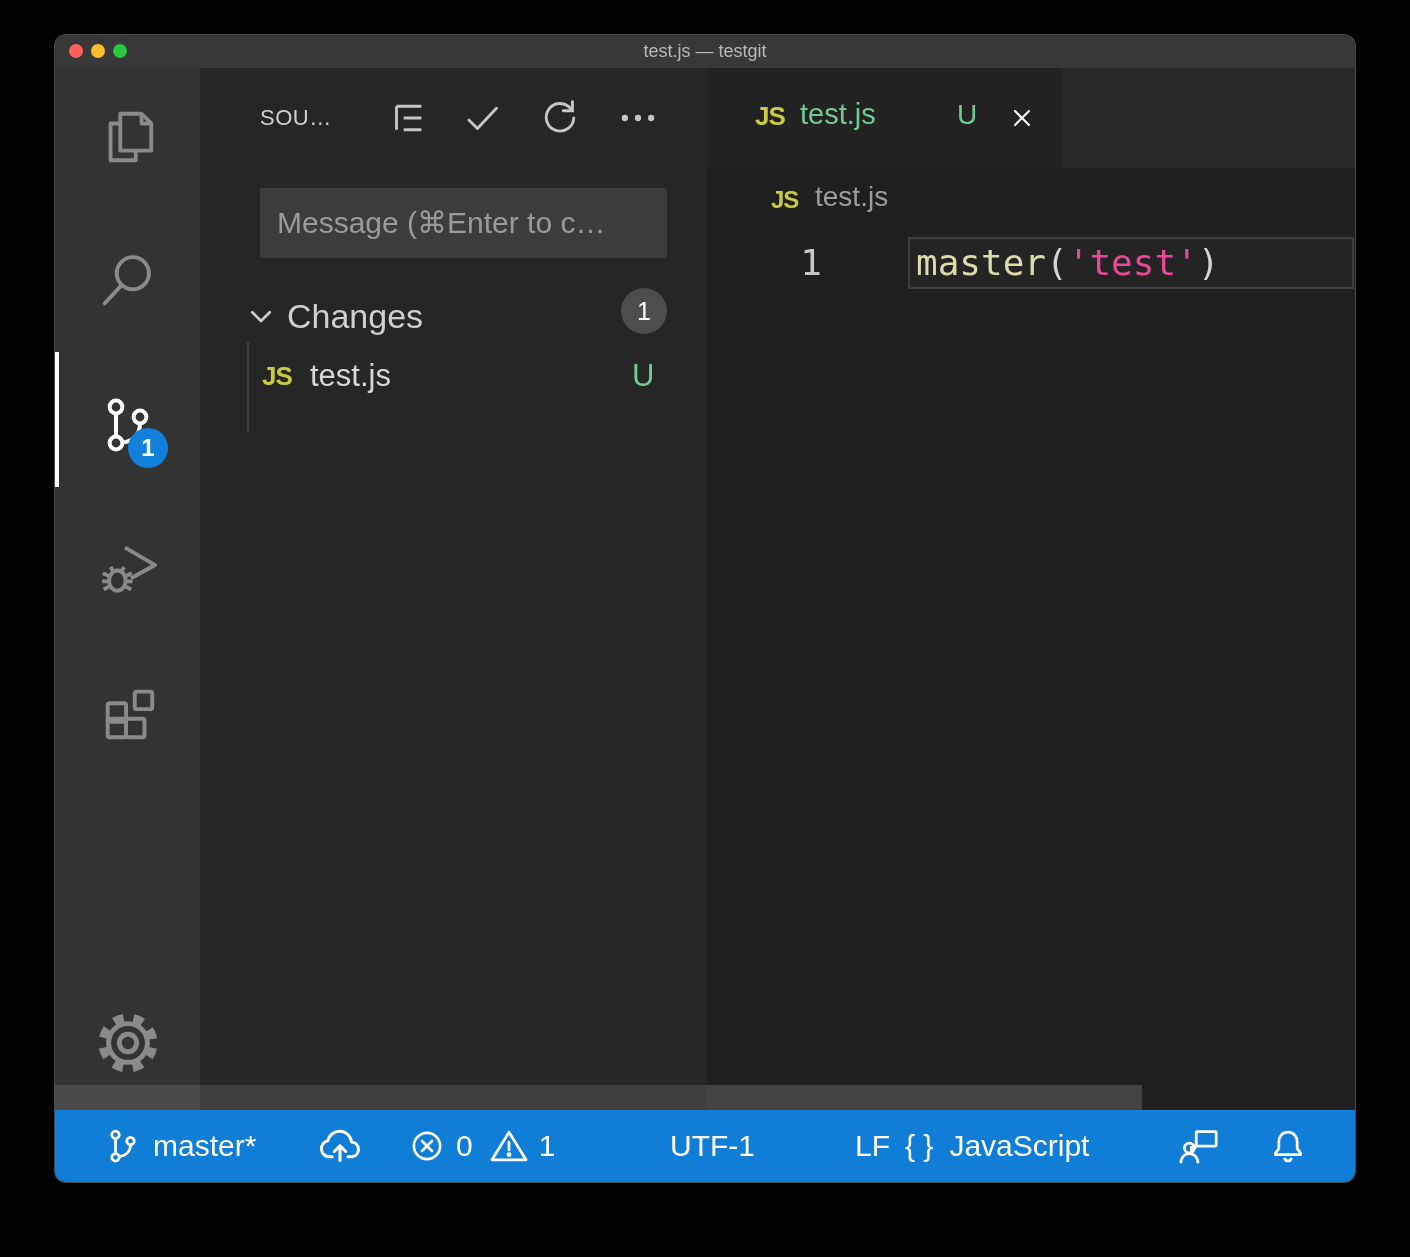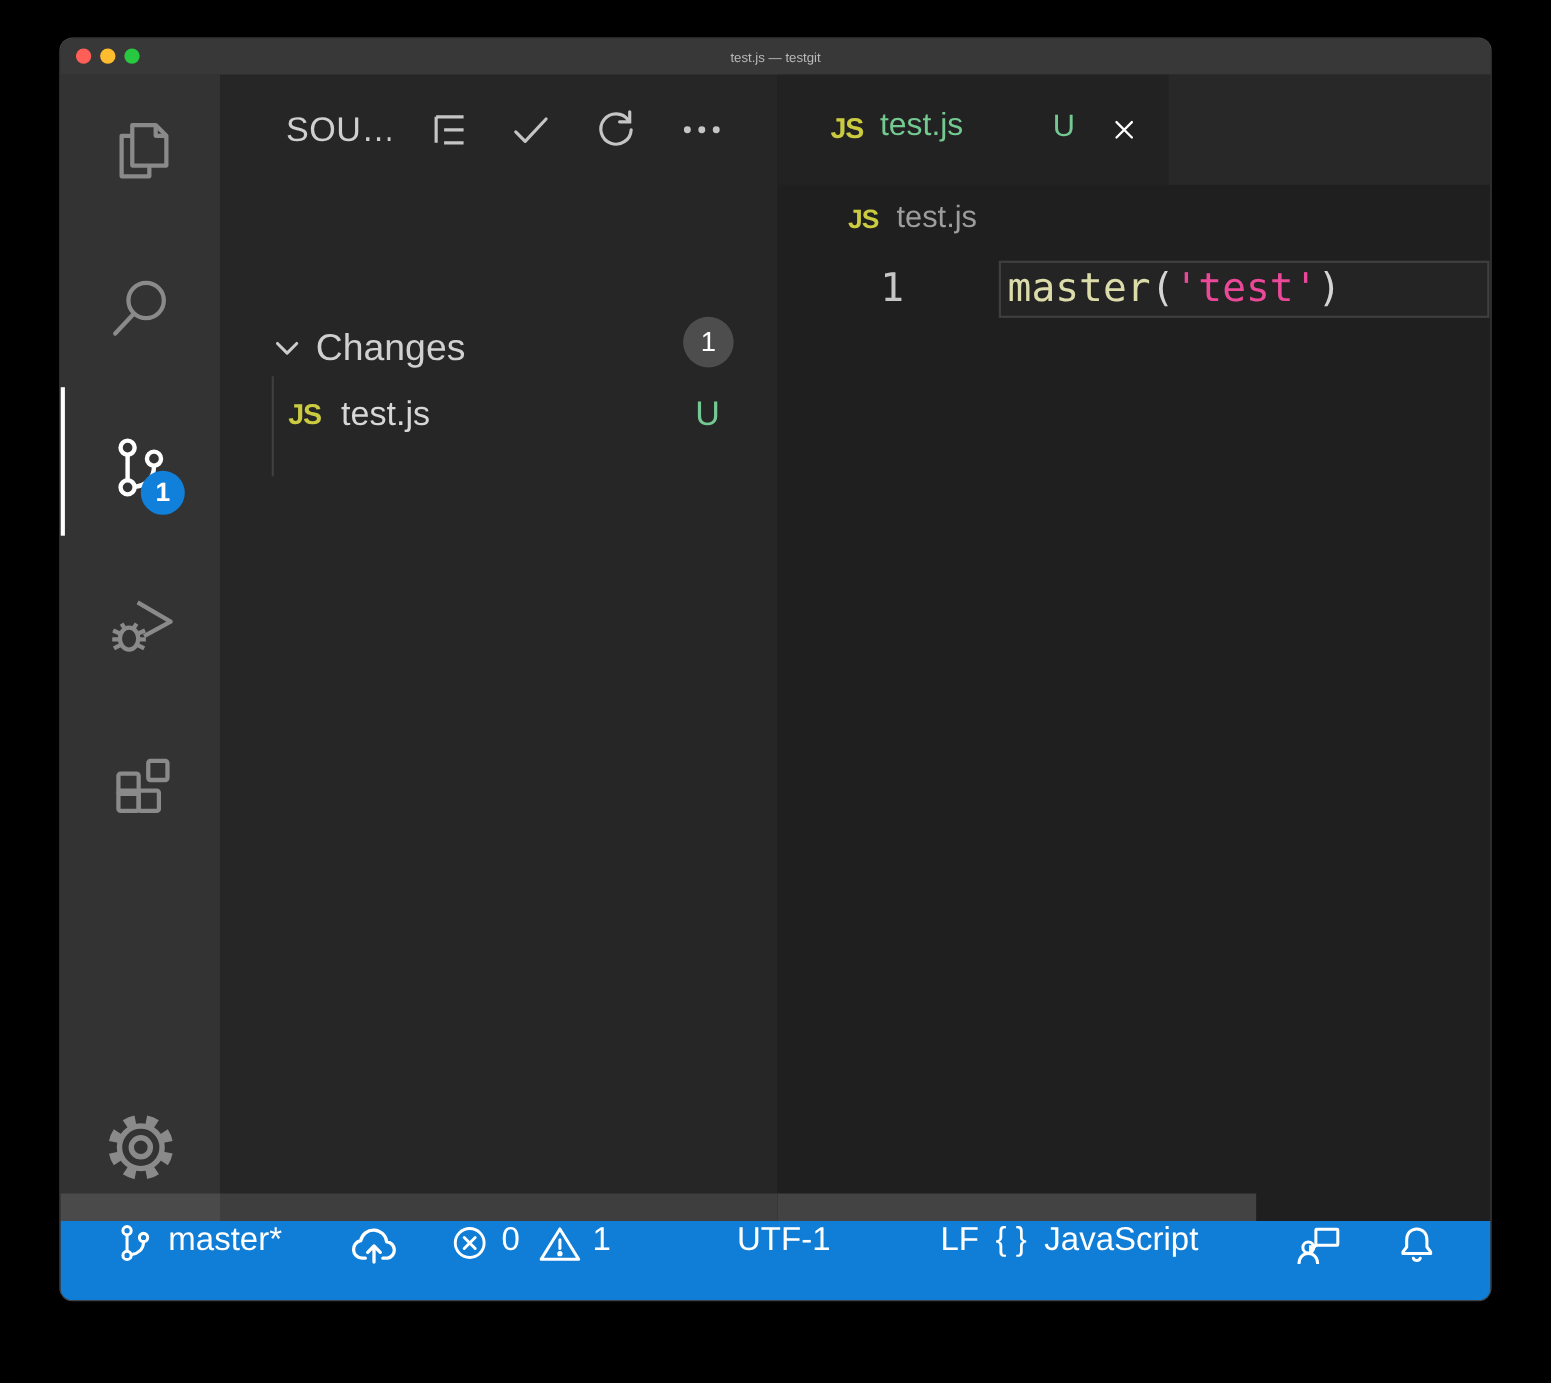--- a/index.html
+++ b/index.html
@@ -7,34 +7,34 @@
     font-family:"Liberation Sans","DejaVu Sans",sans-serif; }
   .window { position:absolute; left:55px; top:35px; width:1300px; height:1147px;
     background:#1f1f1f; border-radius:11px; overflow:hidden;
     box-shadow:0 0 0 1px #4a4a4a, 0 20px 60px rgba(0,0,0,.6); }
   
   .titlebar { position:absolute; left:0; top:0; right:0; height:33px; background:#383838;
     display:flex; align-items:center; justify-content:center; }
   .traffic { position:absolute; left:14px; top:9px; display:flex; gap:8px; }
   .light { width:14px; height:14px; border-radius:50%; }
   .light.red{background:#ff5f57}.light.yellow{background:#febc2e}.light.green{background:#28c840}
-  .win-title { font-size:12px; color:#b9b9b9; }
+  .win-title { font-size:18px; color:#b9b9b9; }
   
   .activitybar { position:absolute; left:0; top:33px; width:145px; bottom:72px; background:#333333; }
   .act-item { position:absolute; left:41px; width:64px; height:64px; display:flex;
     align-items:center; justify-content:center; color:#8a8a8a; }
   .act-item.active { color:#fff; }
   .act-indicator { position:absolute; left:0; top:284px; width:4px; height:135px; background:#fff; }
   .act-badge { position:absolute; left:73px; top:360px; width:40px; height:40px; border-radius:50%;
     background:#1180da; color:#fff; font-size:24px; font-weight:600;
     display:flex; align-items:center; justify-content:center; }
   
   .sidebar { position:absolute; left:145px; top:33px; width:507px; bottom:72px; background:#262626; color:#cccccc; }
   .sb-title { position:absolute; left:60px; top:30px; height:40px; line-height:40px;
-    font-size:31px; letter-spacing:.5px; color:#cfcfcf; max-width:95px; overflow:hidden; white-space:nowrap; }
+    font-size:22px; letter-spacing:.5px; color:#cfcfcf; max-width:95px; overflow:hidden; white-space:nowrap; }
   .sb-action { position:absolute; top:27px; width:46px; height:46px; display:flex;
     align-items:center; justify-content:center; color:#c5c5c5; }
   .commit-input { position:absolute; left:60px; top:120px; width:407px; height:70px;
     background:#3c3c3c; border:none; outline:none; border-radius:3px; color:#cccccc;
     font-size:30px; padding:0 17px; font-family:inherit; }
   .commit-input::placeholder { color:#9a9a9a; }
   .section-row { position:absolute; left:0; top:220px; width:100%; height:56px;
     display:flex; align-items:center; }
   .chevron { position:absolute; left:46px; color:#cccccc; display:flex; }
   .section-label { position:absolute; left:87px; font-size:34px; color:#d0d0d0; }
@@ -66,21 +66,21 @@
     background:#242424; border:2px solid #3f3f3f; }
   .code-text { position:absolute; left:209px; top:5px; white-space:pre; }
   .tk-fn{color:#dcdcaa}.tk-punc{color:#d4d4d4}.tk-str{color:#ec4899}
   
   .scrollstrip { position:absolute; left:0; top:1050px; height:25px; }
   .ss-a{ left:0; width:145px; background:#4a4a4a; }
   .ss-b{ left:145px; width:507px; background:#3e3e3e; }
   .ss-c{ left:652px; width:435px; background:#434343; }
   
   .statusbar { position:absolute; left:0; right:0; bottom:0; height:72px; background:#107dd6; color:#fff; }
-  .sb-item { position:absolute; top:0; height:72px; display:flex; gap:10px;
+  .sb-item { position:absolute; top:0; height:72px; display:flex; align-items:center; gap:10px;
     font-size:30px; font-weight:500; }
   .sb-branch{left:48px}.sb-sync{left:262px}.sb-problems{left:352px;gap:9px}
   .sb-enc{left:615px}.sb-eol{left:800px}.sb-lang{left:850px;gap:16px}
   .sb-feedback{left:1122px}.sb-bell{left:1212px}
   .warn-num{margin-left:6px}
   svg { display:block; }
 </style>
 </head>
 <body>
 
@@ -193,20 +193,21 @@
     <div class="sb-action" style="left:415px">
       <span>
         <svg width="42" height="42" viewBox="0 0 32 32" fill="currentColor">
           <circle cx="6" cy="16" r="2.4"></circle>
             <circle cx="16" cy="16" r="2.4"></circle>
             <circle cx="26" cy="16" r="2.4"></circle>
         </svg>
       </span>
     </div>
 
+    <input class="commit-input" placeholder="Message (⌘Enter to c…" style="">
 
     <div class="section-row">
       <span class="chevron">
         <svg width="30" height="30" viewBox="0 0 24 24" fill="none" stroke="currentColor" stroke-width="2.2" stroke-linecap="round" stroke-linejoin="round">
           <path d="M5 9 l7 7 7-7"></path>
         </svg>
       </span>
       <span class="section-label">Changes</span>
     </div>
     <div class="count-badge">1</div>

